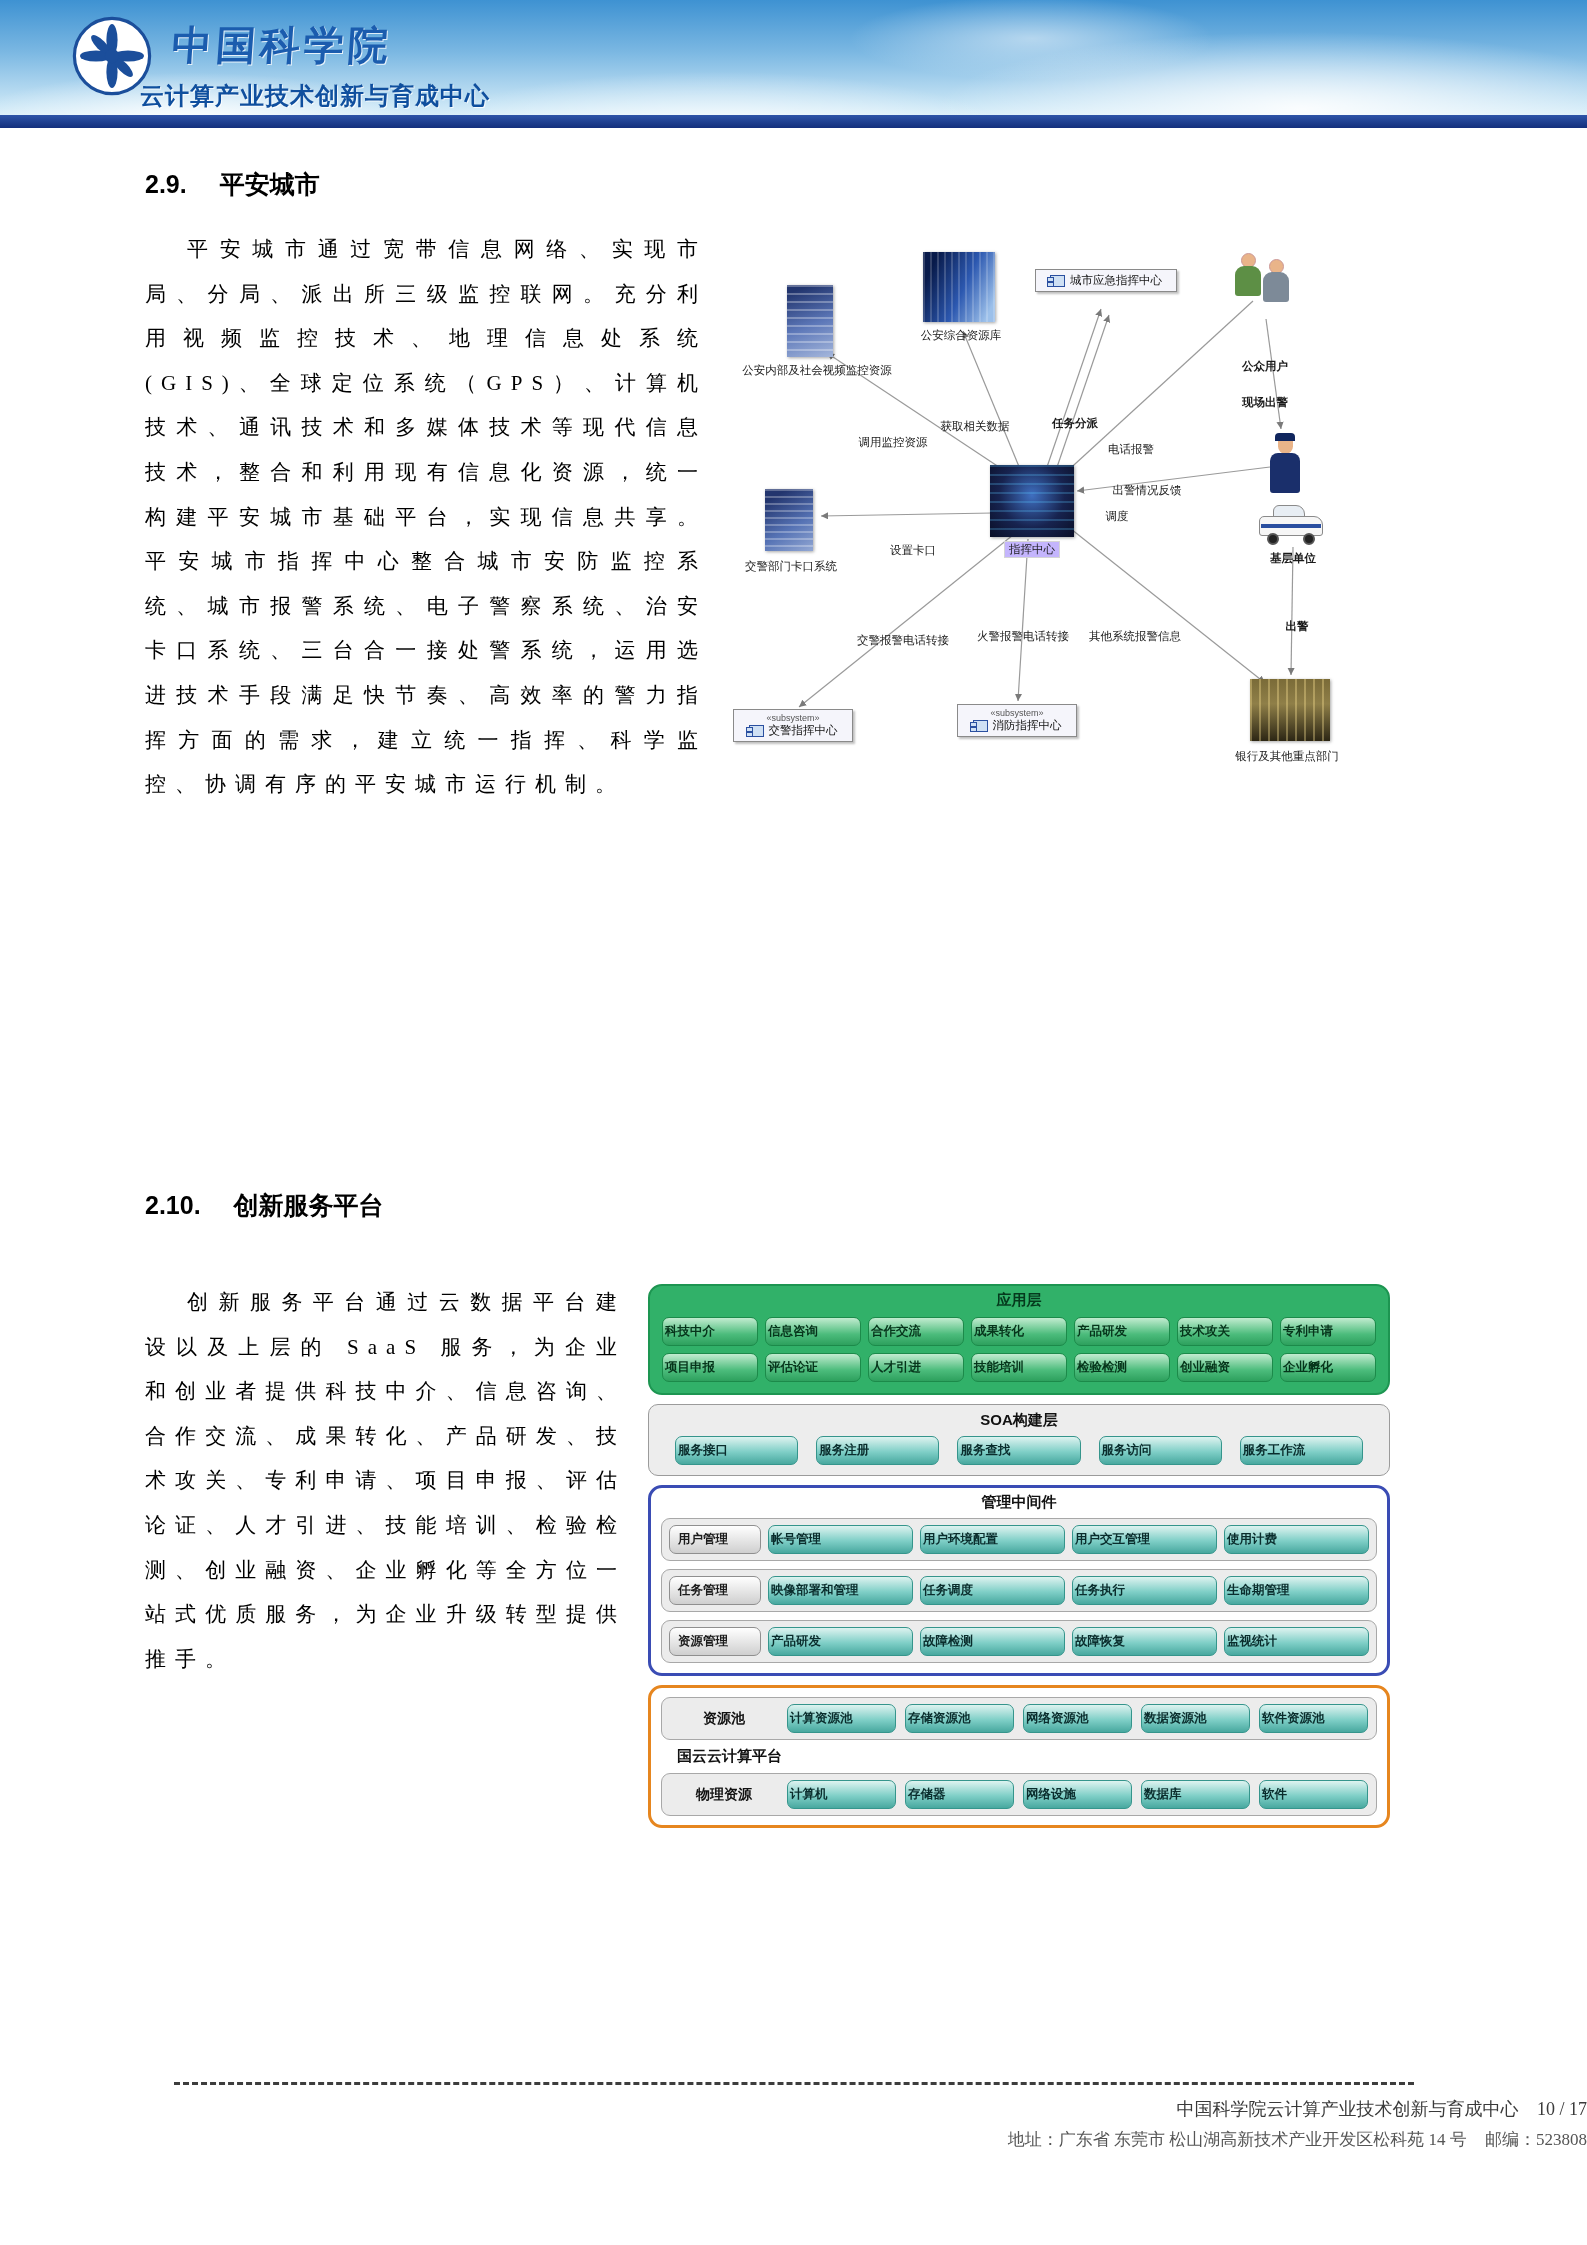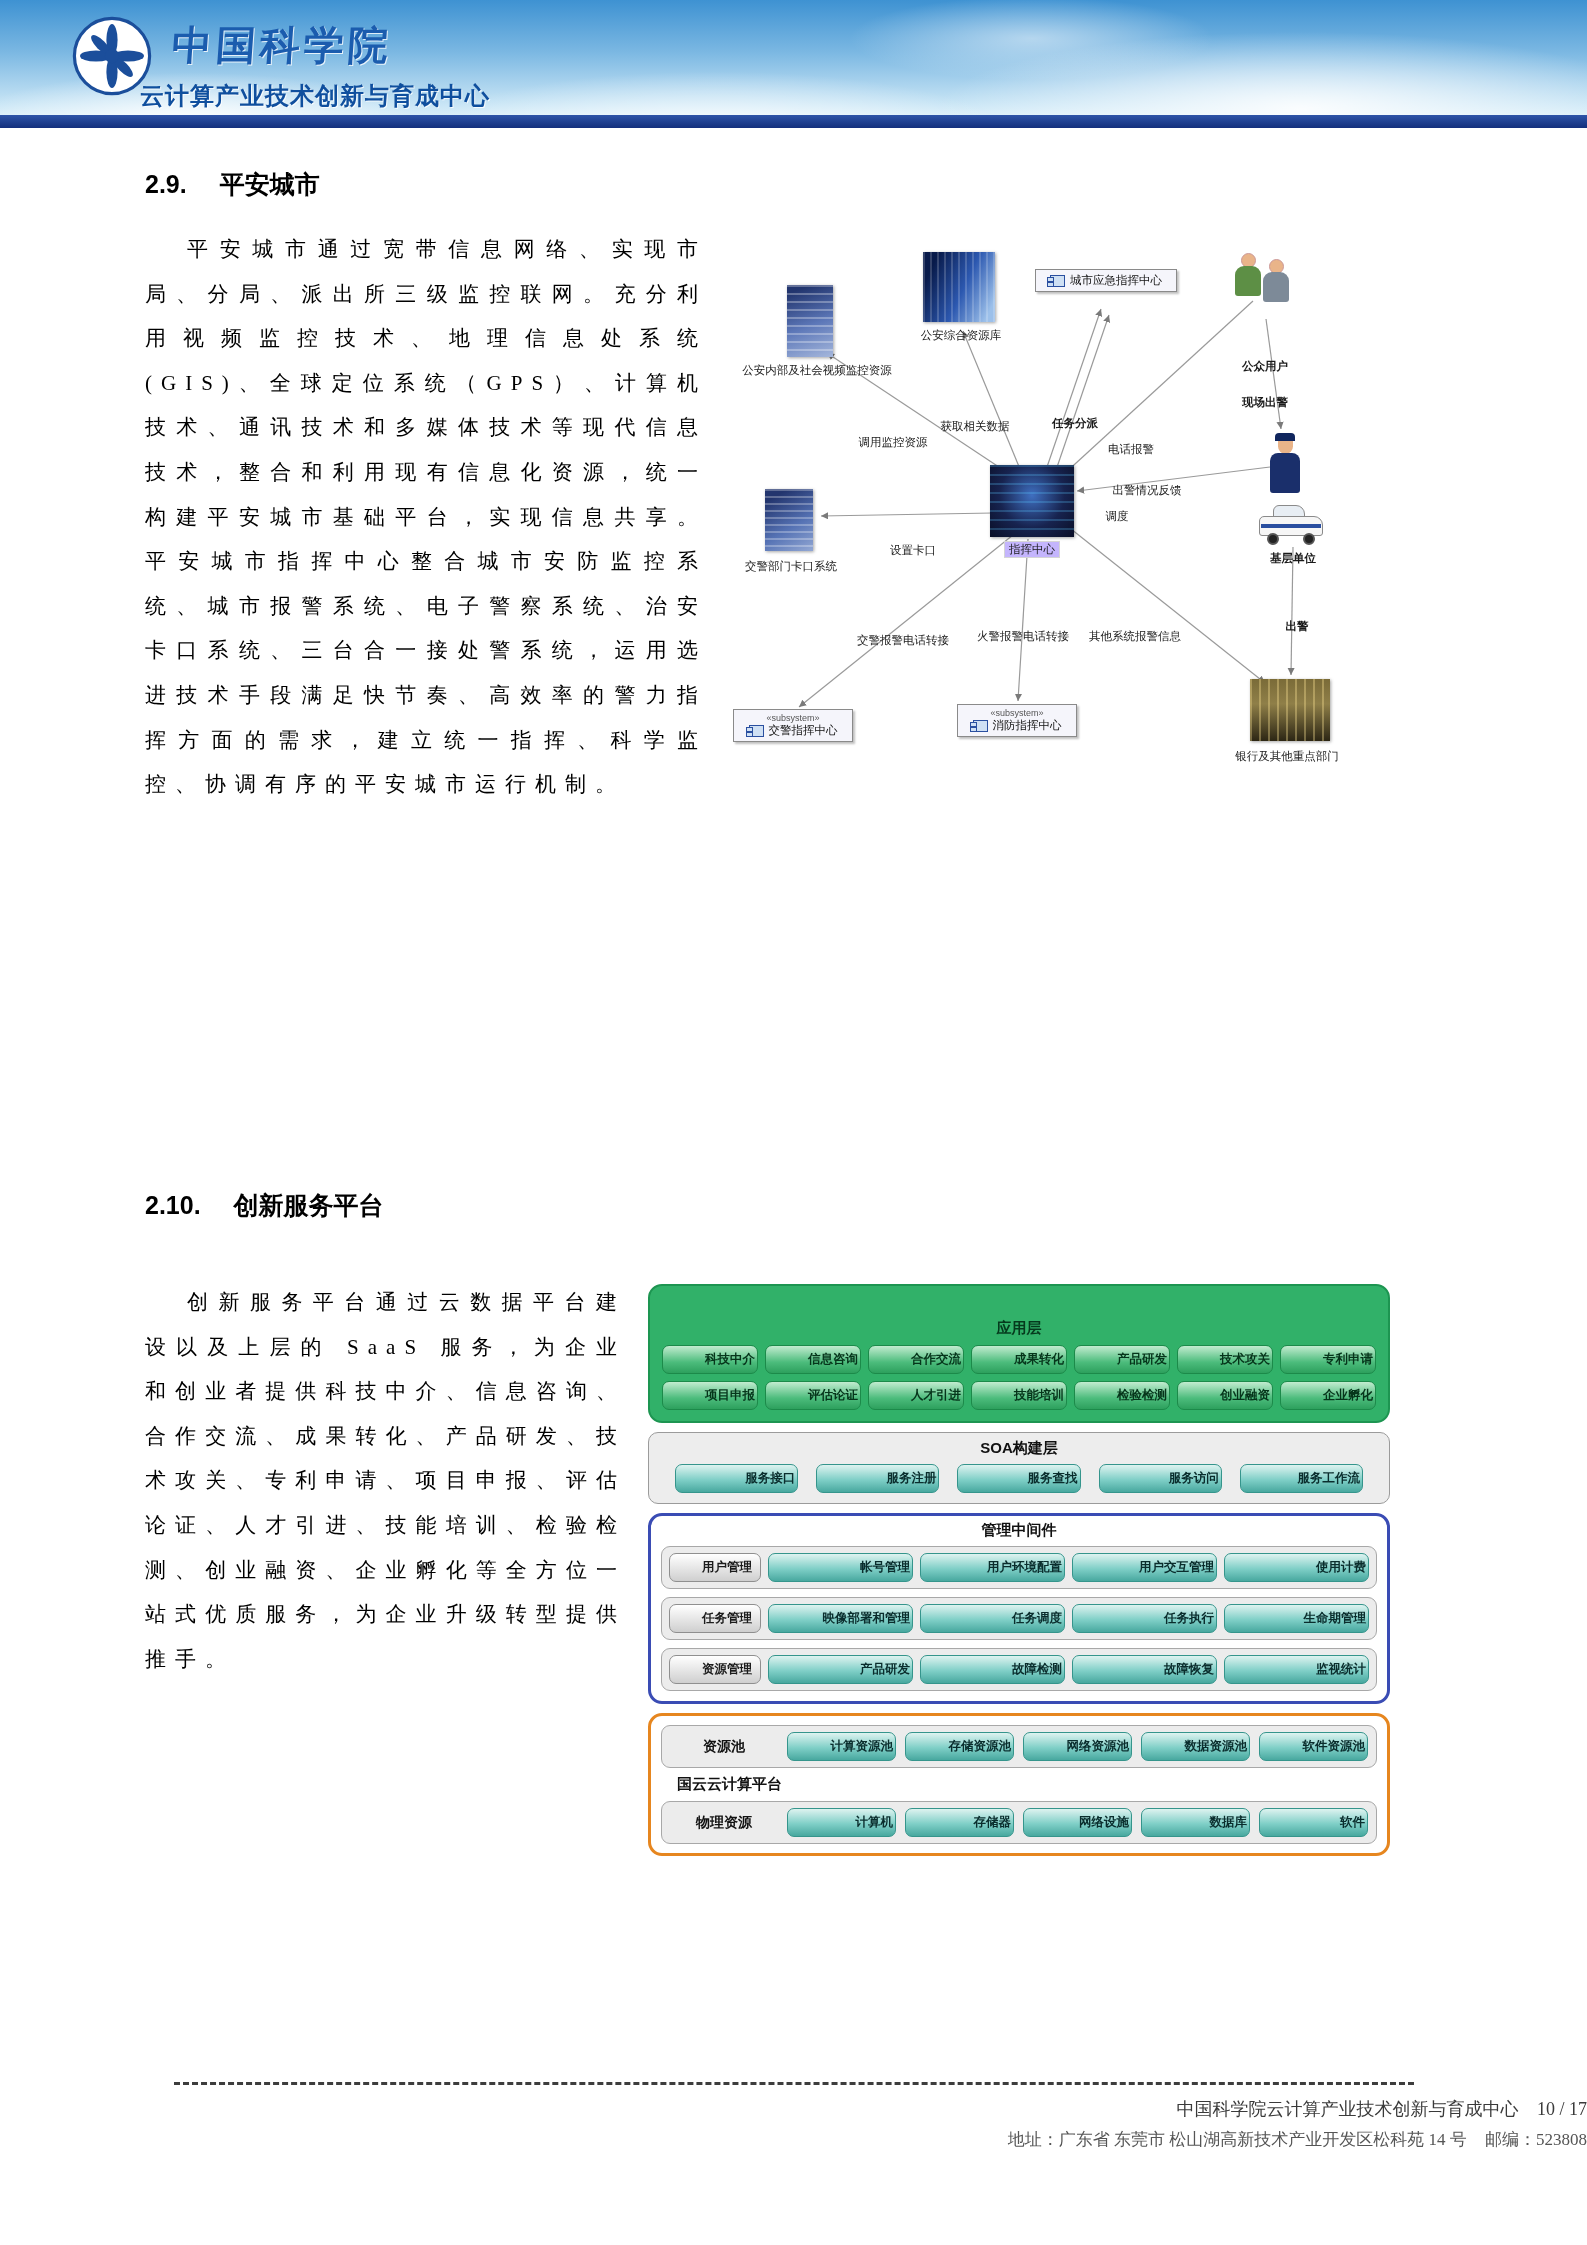--- a/index.html
+++ b/index.html
@@ -92,23 +92,23 @@
     background:#cfe0f4; border:1px solid #2a4fa0; }
   .box-city { left:310px; top:32px; width:142px; }
   .box-traffic { left:8px; top:472px; width:120px; }
   .box-fire { left:232px; top:467px; width:120px; }
 
   
   .d2 { float:right; width:742px; margin:4px 0 0 22px; display:flex; flex-direction:column;
     gap:9px; font-family:"Liberation Sans","DejaVu Sans",sans-serif; }
   .layer-ttl { text-align:center; font-weight:bold; font-size:15px; color:#14301f; }
   .layer-app { background:#31b169; border:2px solid #1d9551; border-radius:14px; padding:5px 12px 11px; }
-  .layer-app .layer-ttl { color:#053a1d;margin-top:28px; }
+  .layer-app .layer-ttl { color:#053a1d; }
   .app-grid { display:grid; grid-template-columns:repeat(7,1fr); gap:7px; margin-top:7px; }
-  .pill { border-radius:7px; text-align:right; font-size:12.5px; font-weight:bold;
+  .pill { border-radius:7px; text-align:left; font-size:12.5px; font-weight:bold;
     padding:5px 2px; white-space:nowrap; overflow:hidden; }
   .pill-g { background:linear-gradient(to bottom,#c2ecd0,#4cbc7c 60%,#2da05d);
     border:1px solid #1c8a4a; color:#06351b; }
   .pill-t { background:linear-gradient(to bottom,#def3f0,#7fcfc7 55%,#48a89f);
     border:1px solid #35958c; color:#0a2d2d; }
   .pill-w { background:linear-gradient(to bottom,#ffffff,#cfcfcf);
     border:1px solid #8f8f8f; color:#1c1c1c; min-width:92px; padding:5px 8px; }
   .layer-soa { background:#ededed; border:1px solid #9b9b9b; border-radius:10px; padding:6px 14px 10px; }
   .layer-soa .layer-ttl { color:#111; }
   .soa-grid { display:grid; grid-template-columns:repeat(5,1fr); gap:18px; margin-top:6px; padding:0 12px; }

